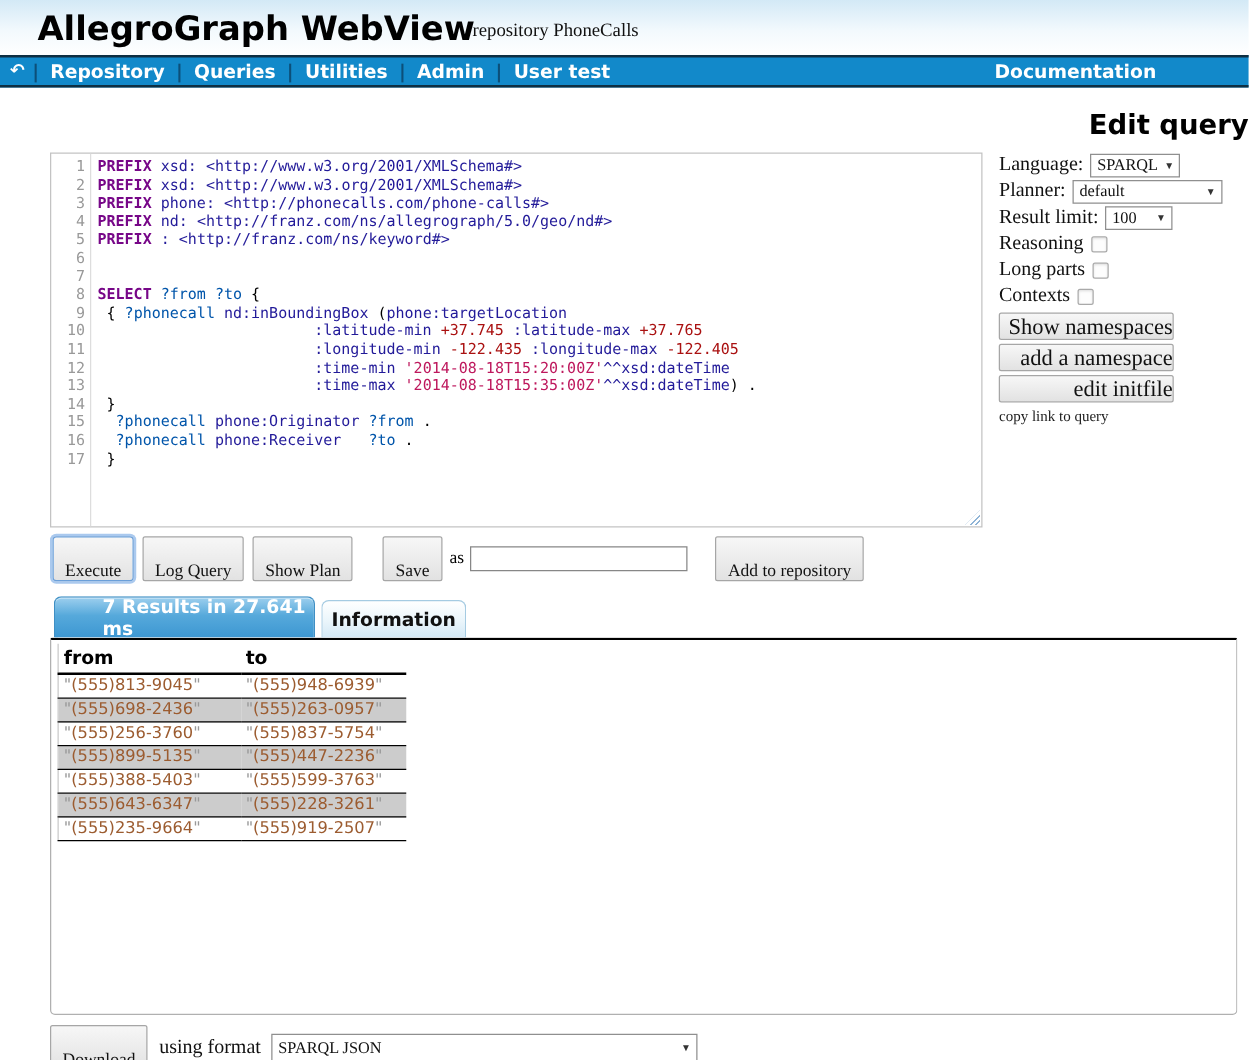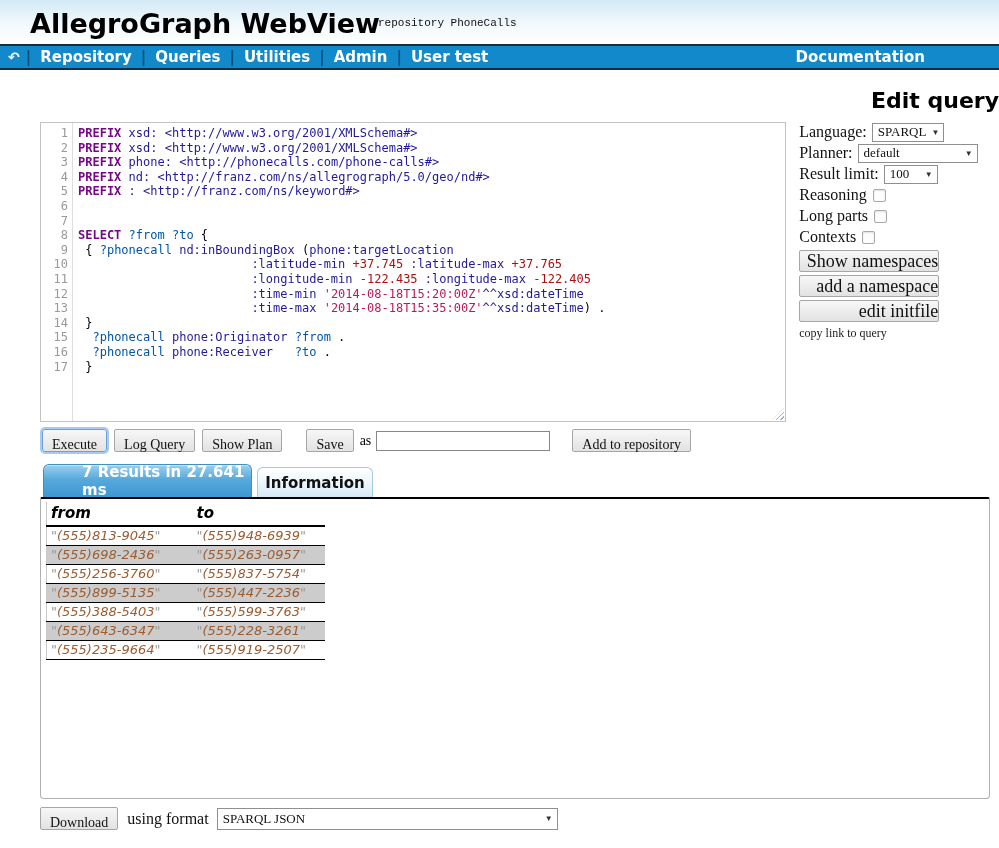--- a/index.html
+++ b/index.html
@@ -4,21 +4,21 @@
 <style>
   * { margin:0; padding:0; box-sizing:border-box; }
   html,body { width:999px; height:848px; background:#fff; overflow:hidden;
               font-family:"DejaVu Sans",sans-serif; }
 
   
   .top-header { position:relative; height:44px;
                 background:linear-gradient(180deg,#d3e9f6 0%,#f2f9fd 55%,#ffffff 100%); }
   .app-title  { position:absolute; left:30px; top:8px; font-size:27px; font-weight:bold; color:#000; }
   .repo-label { position:absolute; left:378px; top:17px;
-                font-family:Liberation Mono, monospace; font-size:11px; color:#111; }
+                font-family:Liberation Serif, serif; font-size:15px; color:#111; }
 
   
   .navbar { height:26px; background:#1289ca; border-top:2px solid #0e2f42; border-bottom:2px solid #0e2f42;
             display:flex; align-items:center; color:#fff; font-weight:bold; font-size:15px; }
   .back-btn { margin:0 6px 0 8px; font-size:14px; cursor:pointer; }
   .nav-item { padding:0 9px; cursor:pointer; }
   .nav-sep  { color:#0c4f79; font-weight:bold; }
   .nav-right { margin-left:auto; margin-right:74px; cursor:pointer; }
 
   
@@ -55,21 +55,21 @@
   .cb { display:inline-block; width:13px; height:13px; margin-left:6px; border:1px solid #a9a9a9;
         border-radius:2px; background:#fdfdfd; box-shadow:inset 0 1px 2px rgba(0,0,0,.12); cursor:pointer; }
   .opt-btn { display:block; width:140px; height:22px; margin:3px 0 0 0; cursor:pointer;
              background:linear-gradient(#f7f7f7,#e2e2e2); border:1px solid #a6a6a6; border-radius:2px;
              font-family:"Liberation Serif",serif; font-size:18px; text-align:right; line-height:20px; color:#111; }
   .copy-link { margin-top:4px; font-size:12px; color:#1c1c1c; cursor:pointer; }
 
   
   .actions { margin:7px 0 0 40px; display:flex; align-items:center;
              font-family:"Liberation Serif",serif; font-size:14px; }
-  .btn { height:23px; padding:4px 9px; background:linear-gradient(#f7f7f7,#e2e2e2);
+  .btn { height:23px; padding:17px 9px; background:linear-gradient(#f7f7f7,#e2e2e2);
          border:1px solid #a6a6a6; border-radius:2px; font-family:"Liberation Serif",serif;
          font-size:14px; color:#111; line-height:21px; cursor:pointer; }
   .btn-execute { border:1px solid #6b9fd8; box-shadow:0 0 0 2px #aac9ee; border-radius:3px; margin-left:2px; }
   .sp6  { width:7px; }  .sp24 { width:24px; } .sp22 { width:22px; }
   .as-label { margin:0 5px 0 6px; }
   .save-input { width:174px; height:20px; border:1px solid #878787; background:#fff; padding:0 3px;
                 font-family:"Liberation Serif",serif; font-size:13px; }
 
   
   .tabs { margin:12px 0 0 43px; display:flex; align-items:flex-end; height:33px; }
@@ -78,21 +78,21 @@
   .tab-active { width:209px; height:33px; color:#fff; border:1px solid #3f8fc4; border-bottom:none;
                 background:linear-gradient(180deg,#9dcfee 0%,#56a9db 45%,#3d97d2 100%);
                 box-shadow:inset 0 1px 0 #c6e4f6;padding-left:38px; }
   .tab-inactive { width:116px; height:30px; margin-left:5px; color:#111; border:1px solid #a5cbe2; border-bottom:none;
                   background:linear-gradient(180deg,#ffffff 0%,#eaf5fb 55%,#d4e9f6 100%); }
 
   
   .results-panel { margin-left:40px; width:950px; height:302px; background:#fff;
                    border:1px solid #b0b0b0; border-top:2px solid #000; border-radius:2px 2px 4px 4px;
                    padding:3px 0 0 5px; }
-  table.results { border-collapse:collapse; border-left:1px solid #c9c9c9;font-style:italic; }
+  table.results { border-collapse:collapse; border-left:1px solid #c9c9c9; }
   table.results th { font-size:15px; font-weight:bold; text-align:left; color:#000;
                      padding:2px 6px 3px 4px; border-bottom:2px solid #000; }
   table.results th:first-child { width:146px; }
   table.results th:last-child  { width:132px; }
   table.results td { font-size:13px; padding:1px 6px 2px 4px; border-bottom:1px solid #000;
                      color:#9c5c30; white-space:nowrap; }
   tr.stripe td { background:#cccccc; }
   .q { color:#999; }
 
   

